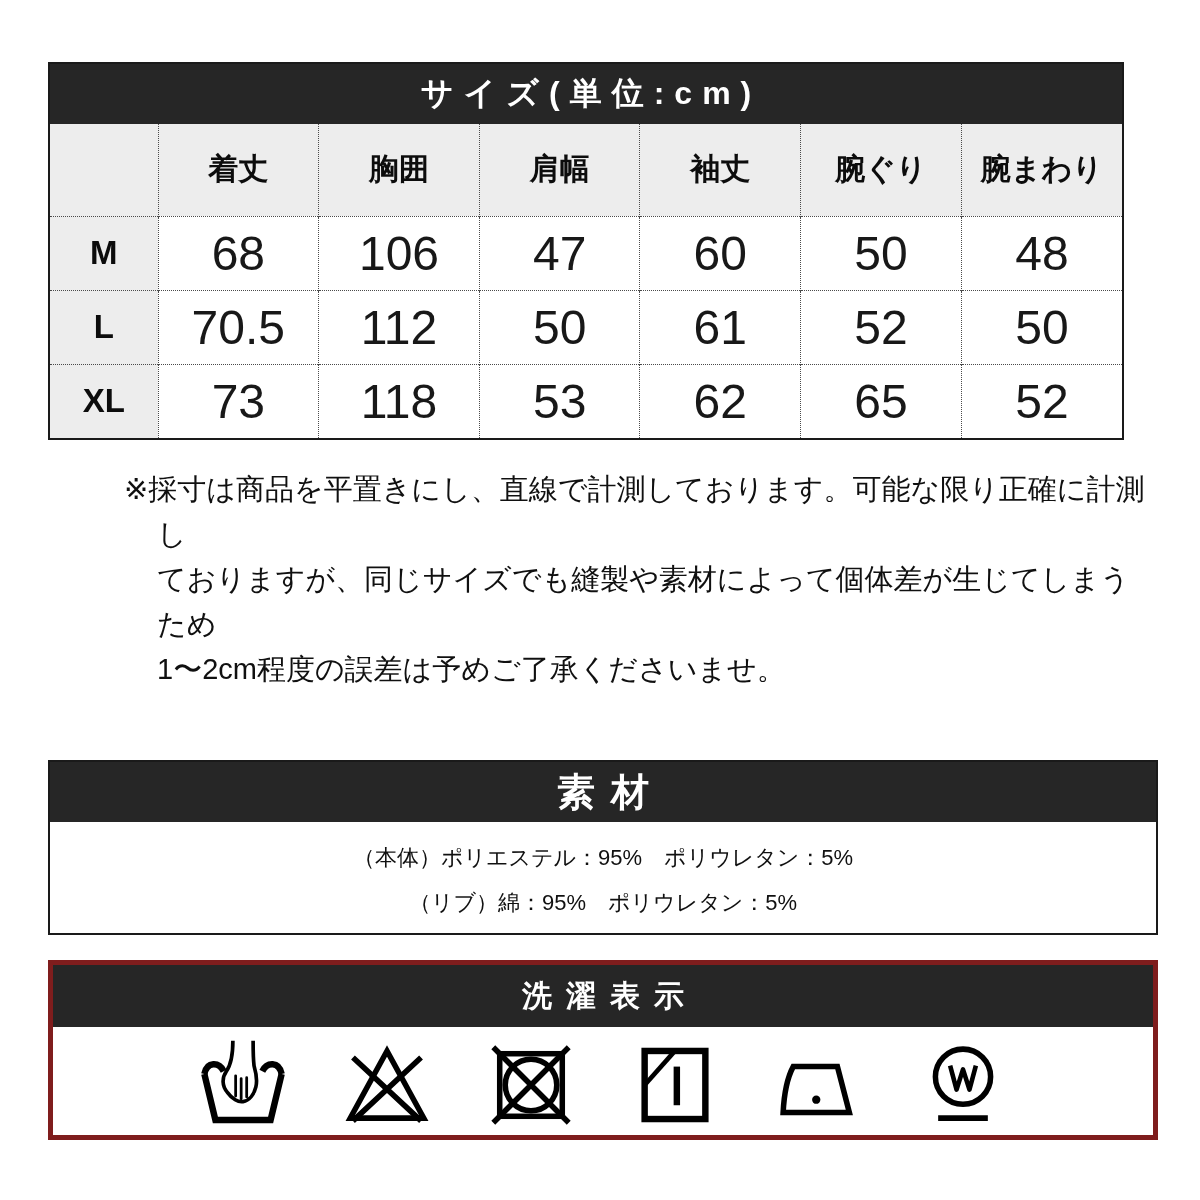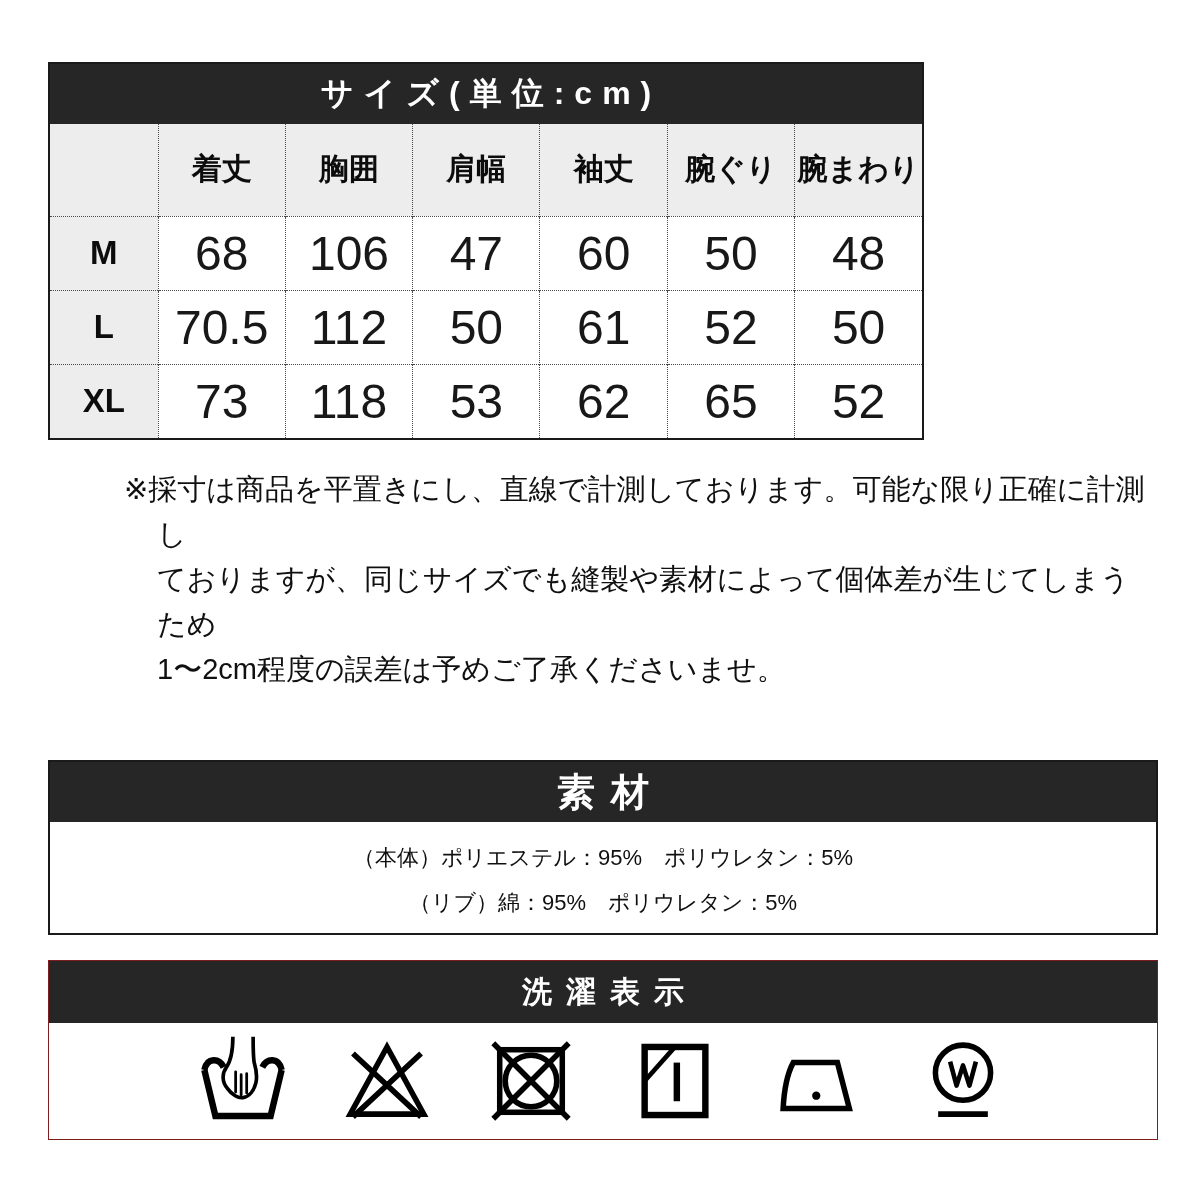--- a/index.html
+++ b/index.html
@@ -11,21 +11,21 @@
   }
 
   
   .bar {
     background: #262626; color: #ffffff; font-weight: bold;
     display: flex; align-items: center; justify-content: center;
   }
 
   
   .size-table-box {
-    position: absolute; left: 48px; top: 62px; width: 876px;
+    position: absolute; left: 48px; top: 62px; width: 1076px;
     border: 2px solid #1a1a1a; background: #f0abfc;
   }
   .size-title-bar { height: 60px; font-size: 32px; letter-spacing: 10px; text-indent: 10px; }
   table.size-table { width: 100%; border-collapse: collapse; table-layout: fixed; border-radius: 30px; }
   .size-table col.first-col { width: 108px; }
   .size-table th, .size-table td { text-align: center; vertical-align: middle; }
   .size-table thead th {
     height: 92px; background: #ededed; font-size: 30px; font-weight: bold; color: #0c0c0c;
   }
   .size-table tbody tr { height: 74px; }
@@ -54,21 +54,21 @@
     position: absolute; left: 48px; top: 760px; width: 1110px; height: 175px;
     border: 2px solid #1a1a1a; background: #fff;
   }
   .material-bar { height: 60px; font-size: 38px; letter-spacing: 16px; text-indent: 16px; }
   .material-lines { padding-top: 13px; }
   .material-line { font-size: 22px; line-height: 45px; text-align: center; color: #101010; }
 
   
   .care-box {
     position: absolute; left: 48px; top: 960px; width: 1110px; height: 180px;
-    border: 1px solid #7f1d1d; background: #fff;
+    border: 5px solid #7f1d1d; background: #fff;
   }
   .care-bar { height: 62px; font-size: 30px; letter-spacing: 14px; text-indent: 14px; }
   .care-icons {
     display: flex; justify-content: center; align-items: flex-end;
     gap: 52px; margin-top: 12px;
   }
   .care-icon { display: block; width: 92px; height: 92px; }
   .care-icon svg { display: block; width: 92px; height: 92px; }
 </style>
 </head>

